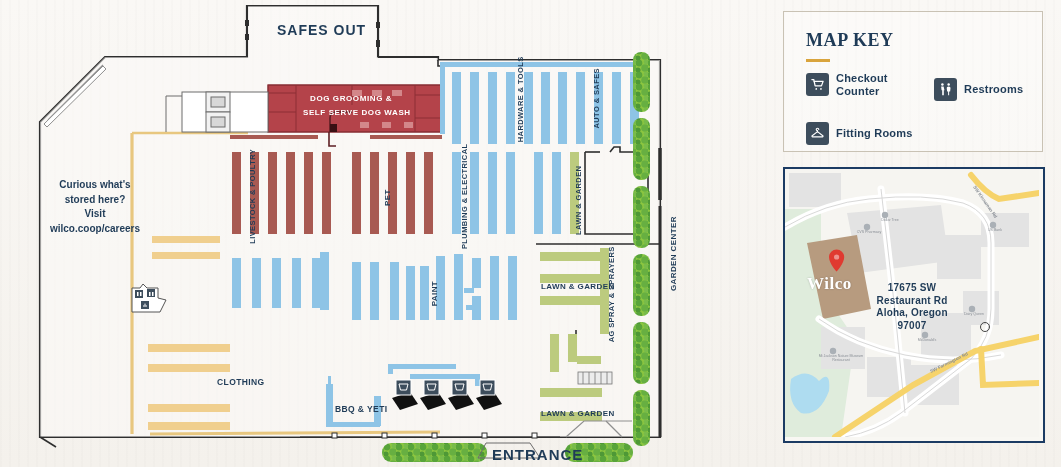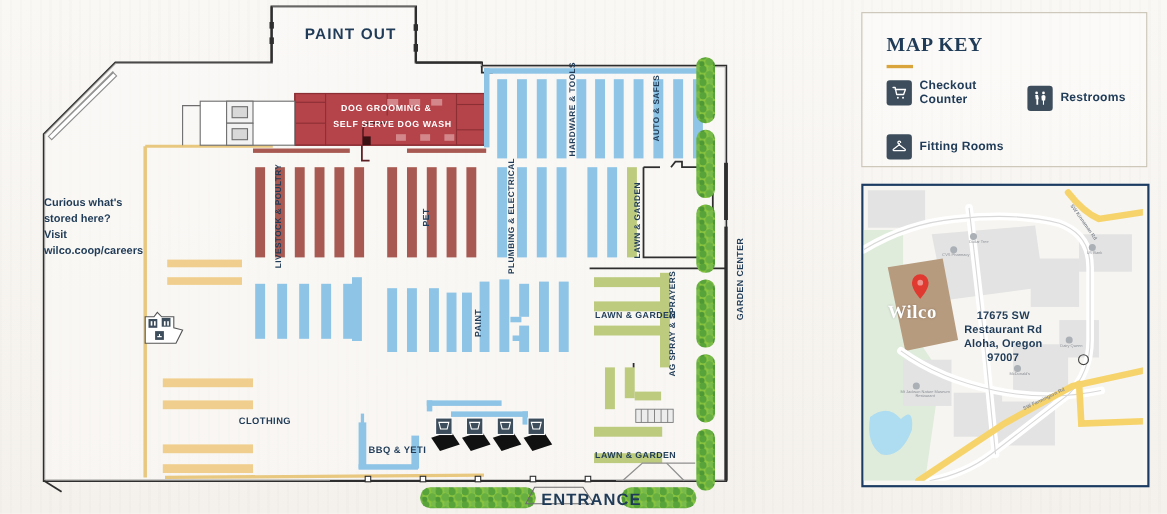--- a/index.html
+++ b/index.html
@@ -312,41 +312,41 @@
         <rect x="482" y="433" width="5" height="5"></rect>
         <rect x="532" y="433" width="5" height="5"></rect>
       </g>
       <path d="M486,443 L530,443 L540,458 L478,458 Z" fill="none" stroke="#6d6d6d" stroke-width="1"></path>
       <path d="M566,437 L584,421 L632,421" fill="none" stroke="#8f8f8f" stroke-width="1.2"></path>
       <path d="M622,437 L606,421" fill="none" stroke="#8f8f8f" stroke-width="1.2"></path>
     </g>
     <path d="M40,437 L56,447" stroke="#2e2e2e" stroke-width="1.6" fill="none"></path>
   </svg>
 
-  <div class="lbl" style="left:277px;top:22px;font-size:14px;letter-spacing:1px;">PAINT OUT</div>
+  <div class="lbl" style="left:277px;top:22px;font-size:14px;letter-spacing:1px;">SAFES OUT</div>
 
   <div class="lbl white" style="left:310px;top:94px;font-size:8px;letter-spacing:.6px;">DOG GROOMING &amp;</div>
   <div class="lbl white" style="left:303px;top:108px;font-size:8px;letter-spacing:.6px;">SELF SERVE DOG WASH</div>
 
   <div class="lbl v" style="left:206px;top:192px;font-size:7.5px;transform:rotate(-90deg);">LIVESTOCK &amp; POULTRY</div>
   <div class="lbl v" style="left:379px;top:193px;font-size:8px;transform:rotate(-90deg);">PET</div>
   <div class="lbl v" style="left:413px;top:192px;font-size:7.5px;transform:rotate(-90deg);">PLUMBING &amp; ELECTRICAL</div>
   <div class="lbl v" style="left:478px;top:95px;font-size:7.5px;transform:rotate(-90deg);">HARDWARE &amp; TOOLS</div>
   <div class="lbl v" style="left:567px;top:94px;font-size:7.5px;transform:rotate(-90deg);">AUTO &amp; SAFES</div>
   <div class="lbl v" style="left:545px;top:196px;font-size:7.5px;transform:rotate(-90deg);">LAWN &amp; GARDEN</div>
   <div class="lbl v" style="left:564px;top:290px;font-size:7.5px;transform:rotate(-90deg);">AG SPRAY &amp; SPRAYERS</div>
   <div class="lbl" style="left:541px;top:282px;font-size:8px;">LAWN &amp; GARDEN</div>
   <div class="lbl" style="left:541px;top:409px;font-size:8px;">LAWN &amp; GARDEN</div>
   <div class="lbl v" style="left:422px;top:289px;font-size:8px;transform:rotate(-90deg);">PAINT</div>
   <div class="lbl" style="left:176px;top:378px;font-size:8.5px;margin-left:41px;">CLOTHING</div>
   <div class="lbl" style="left:335px;top:405px;font-size:8.5px;">BBQ &amp; YETI</div>
   <div class="lbl v" style="left:636px;top:249px;font-size:8px;transform:rotate(-90deg);">GARDEN CENTER</div>
   <div class="lbl" style="left:492px;top:446px;font-size:15px;letter-spacing:1px;">ENTRANCE</div>
 
-  <div style="position:absolute;left:40px;top:178px;width:110px;text-align:left;color:#1f3b57;font-size:10px;font-weight:bold;line-height:1.45;">
+  <div style="position:absolute;left:40px;top:178px;width:110px;text-align:center;color:#1f3b57;font-size:10px;font-weight:bold;line-height:1.45;">
     <div>Curious what's</div>
     <div>stored here?</div>
     <div>Visit</div>
     <div>wilco.coop/careers</div>
   </div>
 
   <div id="side">
 
     <div id="mapkey">
       <h2>MAP KEY</h2>

